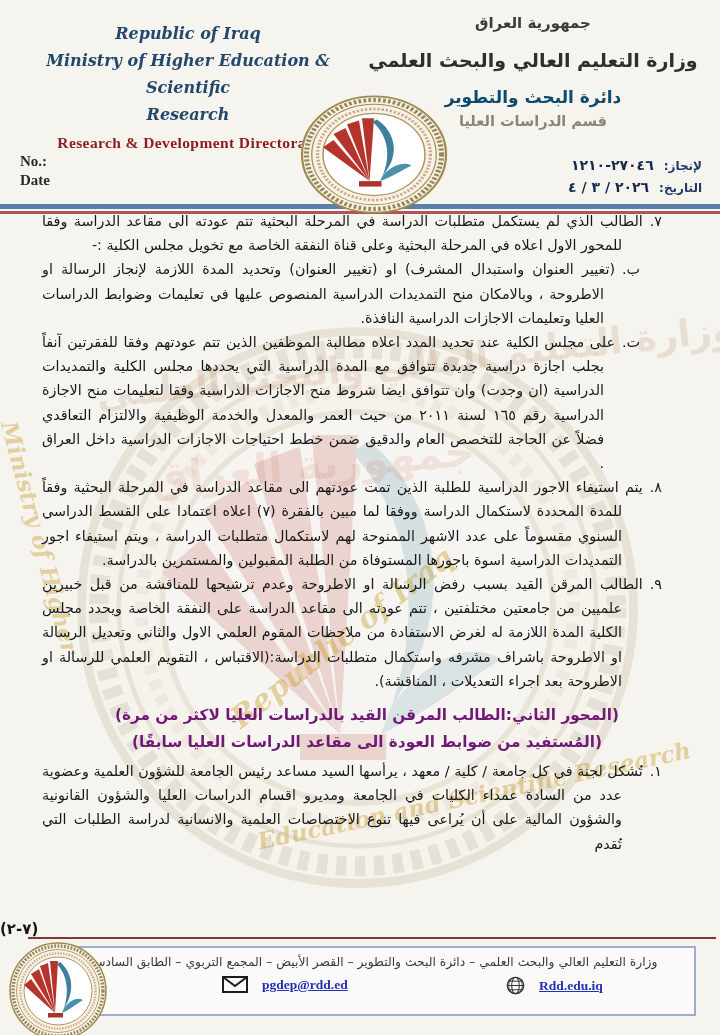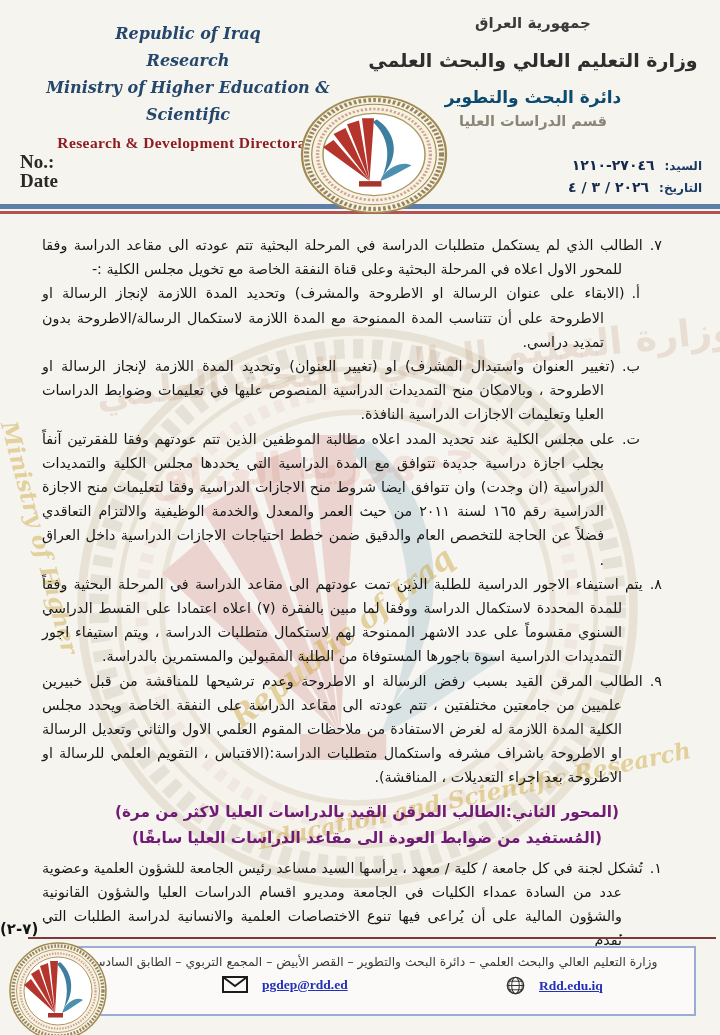--- a/index.html
+++ b/index.html
@@ -20,39 +20,39 @@
   .wm-g1{left:22px;top:418px;font-size:23px;transform:rotate(75deg);transform-origin:left top;}
   .wm-g2{left:245px;top:700px;font-size:30px;transform:rotate(-38deg);transform-origin:left bottom;}
   .wm-g3{left:255px;top:828px;font-size:23px;transform:rotate(-12deg);transform-origin:left top;}
   
   .hdr-en{position:absolute;left:18px;top:20px;width:340px;text-align:center;z-index:2;}
   .hdr-en .ln{font-family:"DejaVu Serif",serif;font-style:italic;font-weight:bold;
               color:#24476b;font-size:16px;line-height:27px;}
   .hdr-en .dir{font-family:"Liberation Serif",serif;font-weight:bold;color:#8e1d22;
                font-size:15.5px;letter-spacing:.4px;margin-top:6px;}
   .nodate{position:absolute;left:20px;top:152px;z-index:2;
-          font-family:"Liberation Serif",serif;font-weight:bold;color:#2b2926;font-size:19px;line-height:19px;}
+          font-family:"Liberation Serif",serif;font-weight:bold;color:#2b2926;font-size:15px;line-height:19px;}
   .hdr-ar{position:absolute;right:12px;top:6px;width:350px;text-align:center;z-index:2;direction:rtl;}
   .hdr-ar .country{font-size:15px;font-weight:bold;color:#3b3b3b;line-height:34px;}
   .hdr-ar .ministry{font-size:19px;font-weight:bold;color:#2e2e2e;line-height:40px;}
   .hdr-ar .dir{font-size:17px;font-weight:bold;color:#0c4a6e;line-height:26px;margin-top:4px;}
   .hdr-ar .section{font-size:14.5px;font-weight:bold;color:#8b8577;line-height:22px;}
   .numdate{position:absolute;right:18px;top:155px;width:230px;z-index:2;direction:rtl;}
   .numdate .row{display:flex;align-items:baseline;gap:10px;justify-content:flex-start;line-height:21px;}
   .numdate .lbl{font-size:12px;font-weight:bold;color:#1d3b66;}
   .numdate .val{font-size:14px;font-weight:bold;color:#13294d;text-align:right;}
   .hdr-seal{position:absolute;left:299px;top:94px;width:150px;height:121px;z-index:3;}
   .hdr-seal svg{width:100%;height:100%;}
   
   .divider{position:absolute;left:0;right:0;top:204px;z-index:2;}
   .divider .blue{height:5px;background:#5c7fa8;}
   .divider .gap{height:2px;}
   .divider .red{height:3px;background:#b05455;}
   
-  .bodytext{position:absolute;left:42px;right:28px;top:233px;z-index:2;direction:rtl;
+  .bodytext{position:absolute;left:42px;right:28px;top:209px;z-index:2;direction:rtl;
             font-size:14.3px;line-height:24.2px;color:#171717;text-align:justify;}
   .para{padding:0 70px 0 0;text-indent:-40px;margin:0;}
   .para.sub{padding-right:88px;text-indent:-36px;}
   .marker{margin-left:7px;}
   .section-heading{margin:9px 0 4px;text-align:center;font-weight:bold;font-size:15.3px;
                    line-height:26.5px;color:#701a75;text-indent:0;padding:0;}
   .pagenum{position:absolute;left:0;right:0;top:920px;text-align:left;z-index:2;
            font-size:15px;font-weight:bold;color:#141414;}
   
   .foot-line{position:absolute;left:28px;right:4px;top:937px;height:2px;background:#7e3a3a;z-index:2;}
@@ -96,40 +96,40 @@
       </svg>
     <div class="wm-ar1">وزارة التعليم العالي والبحث العلمي</div>
     <div class="wm-ar2">جمهورية العراق</div>
     <div class="wm-gold wm-g1">Ministry of Higher</div>
     <div class="wm-gold wm-g2">Republic of Iraq</div>
     <div class="wm-gold wm-g3">Education and Scientific Research</div>
   </div>
 
   <div class="hdr-en">
     <div class="ln">Republic of Iraq</div>
+    <div class="ln">Ministry of Higher Education &amp; Scientific</div>
     <div class="ln">Research</div>
-    <div class="ln">Ministry of Higher Education &amp; Scientific</div>
     <div class="dir">Research &amp; Development Directorate</div>
   </div>
 
   <div class="nodate">
     <div>No.:</div>
     <div>Date</div>
   </div>
 
   <div class="hdr-ar">
     <div class="country">جمهورية العراق</div>
     <div class="ministry">وزارة التعليم العالي والبحث العلمي</div>
     <div class="dir">دائرة البحث والتطوير</div>
     <div class="section">قسم الدراسات العليا</div>
   </div>
 
   <div class="numdate">
     <div class="row">
-      <span class="lbl">السيد:</span>
+      <span class="lbl">لإنجاز:</span>
       <span class="val" dir="ltr">٢٧٠٤٦-١٢١٠</span>
     </div>
     <div class="row">
       <span class="lbl">التاريخ:</span>
       <span class="val" dir="ltr">٢٠٢٦ / ٣ / ٤</span>
     </div>
   </div>
 
   <div class="hdr-seal">
     <svg viewBox="0 0 100 100" preserveAspectRatio="none">
@@ -138,21 +138,20 @@
   </div>
 
   <div class="divider">
     <div class="blue"></div>
     <div class="gap"></div>
     <div class="red"></div>
   </div>
 
   <div class="bodytext">
     <p class="para"><span class="marker">٧.</span><span>الطالب الذي لم يستكمل متطلبات الدراسة في المرحلة البحثية تتم عودته الى مقاعد الدراسة  وفقا للمحور الاول اعلاه في المرحلة البحثية وعلى قناة النفقة الخاصة مع تخويل مجلس الكلية :-</span></p>
-    <p class="para sub"><span class="marker">أ.</span><span>(الابقاء على عنوان الرسالة او الاطروحة والمشرف) وتحديد المدة اللازمة لإنجاز الرسالة او الاطروحة على أن تتناسب المدة الممنوحة مع المدة اللازمة لاستكمال الرسالة/الاطروحة بدون تمديد دراسي.</span></p>
     <p class="para sub"><span class="marker">ب.</span><span>(تغيير العنوان واستبدال المشرف) او (تغيير العنوان) وتحديد المدة اللازمة لإنجاز الرسالة او الاطروحة ، وبالامكان منح التمديدات الدراسية المنصوص عليها في تعليمات وضوابط الدراسات العليا  وتعليمات الاجازات الدراسية النافذة.</span></p>
     <p class="para sub"><span class="marker">ت.</span><span>على مجلس الكلية عند تحديد المدد اعلاه مطالبة الموظفين الذين تتم عودتهم وفقا للفقرتين آنفاً بجلب اجازة دراسية جديدة تتوافق مع المدة الدراسية التي يحددها مجلس الكلية والتمديدات الدراسية (ان وجدت) وان تتوافق ايضا شروط منح الاجازات الدراسية وفقا لتعليمات منح الاجازة الدراسية رقم ١٦٥ لسنة ٢٠١١ من حيث العمر والمعدل والخدمة الوظيفية والالتزام التعاقدي فضلاً عن الحاجة للتخصص العام والدقيق ضمن خطط  احتياجات الاجازات الدراسية داخل العراق .</span></p>
     <p class="para"><span class="marker">٨.</span><span>يتم استيفاء الاجور الدراسية للطلبة الذين تمت عودتهم الى مقاعد الدراسة في المرحلة البحثية وفقاً للمدة المحددة لاستكمال الدراسة ووفقا لما مبين بالفقرة (٧) اعلاه اعتمادا على القسط الدراسي السنوي مقسوماً على عدد الاشهر الممنوحة لهم لاستكمال متطلبات الدراسة ، ويتم استيفاء اجور التمديدات الدراسية اسوة باجورها المستوفاة من الطلبة المقبولين والمستمرين بالدراسة.</span></p>
     <p class="para"><span class="marker">٩.</span><span>الطالب المرقن القيد بسبب رفض الرسالة او الاطروحة وعدم ترشيحها للمناقشة من قبل خبيرين علميين من جامعتين مختلفتين ، تتم عودته الى مقاعد الدراسة على النفقة الخاصة ويحدد مجلس الكلية المدة اللازمة له لغرض الاستفادة من ملاحظات المقوم العلمي الاول والثاني وتعديل الرسالة او الاطروحة باشراف مشرفه واستكمال متطلبات الدراسة:(الاقتباس ، التقويم العلمي للرسالة او الاطروحة بعد اجراء التعديلات ، المناقشة).</span></p>
     <p class="section-heading">
       <span style="display:block">(المحور الثاني:الطالب المرقن القيد بالدراسات العليا لاكثر من مرة)</span>
       <span style="display:block">(المُستفيد من ضوابط العودة الى مقاعد الدراسات العليا سابقًا)</span>
     </p>
     <p class="para"><span class="marker">١.</span><span>تُشكل لجنة في كل جامعة / كلية / معهد ، يرأسها السيد مساعد رئيس الجامعة للشؤون العلمية وعضوية عدد من السادة عمداء الكليات في الجامعة ومديرو اقسام الدراسات العليا والشؤون القانونية والشؤون المالية على أن يُراعى فيها تنوع الاختصاصات العلمية والانسانية لدراسة الطلبات التي تُقدم</span></p>
   </div>

